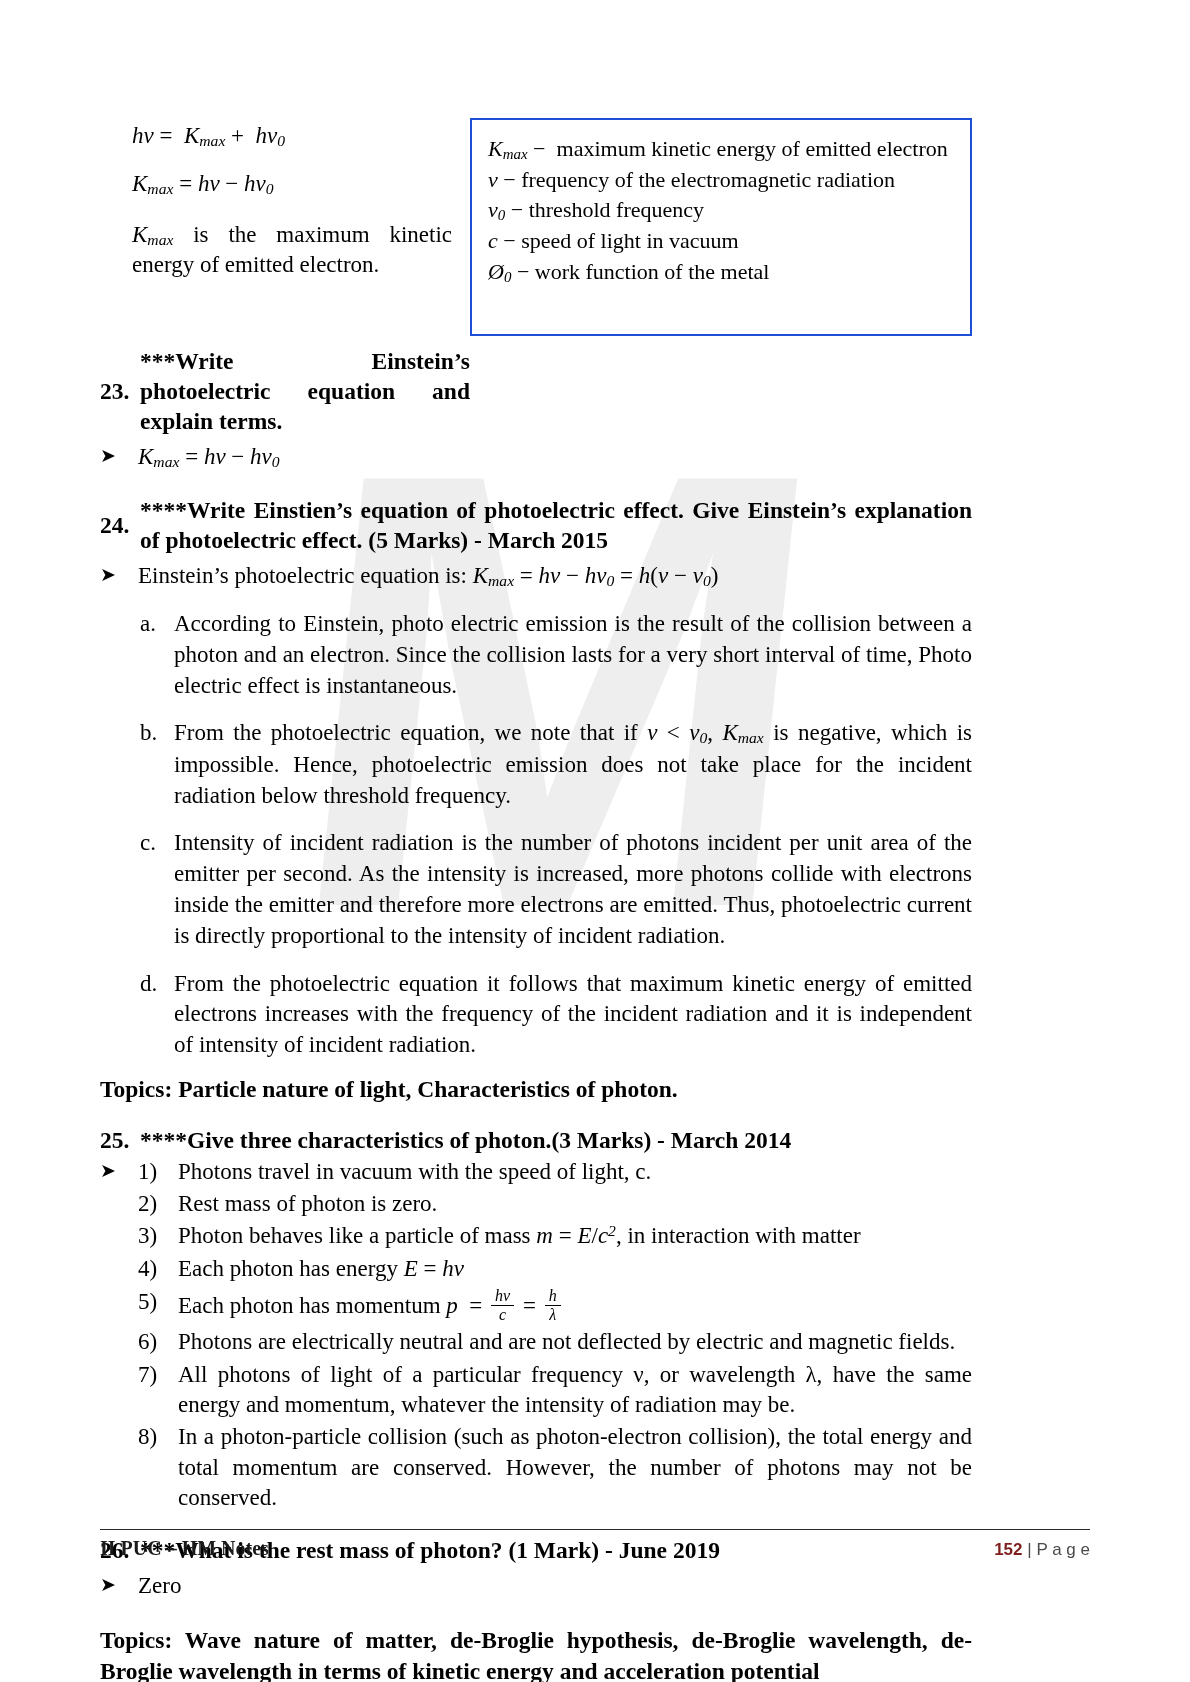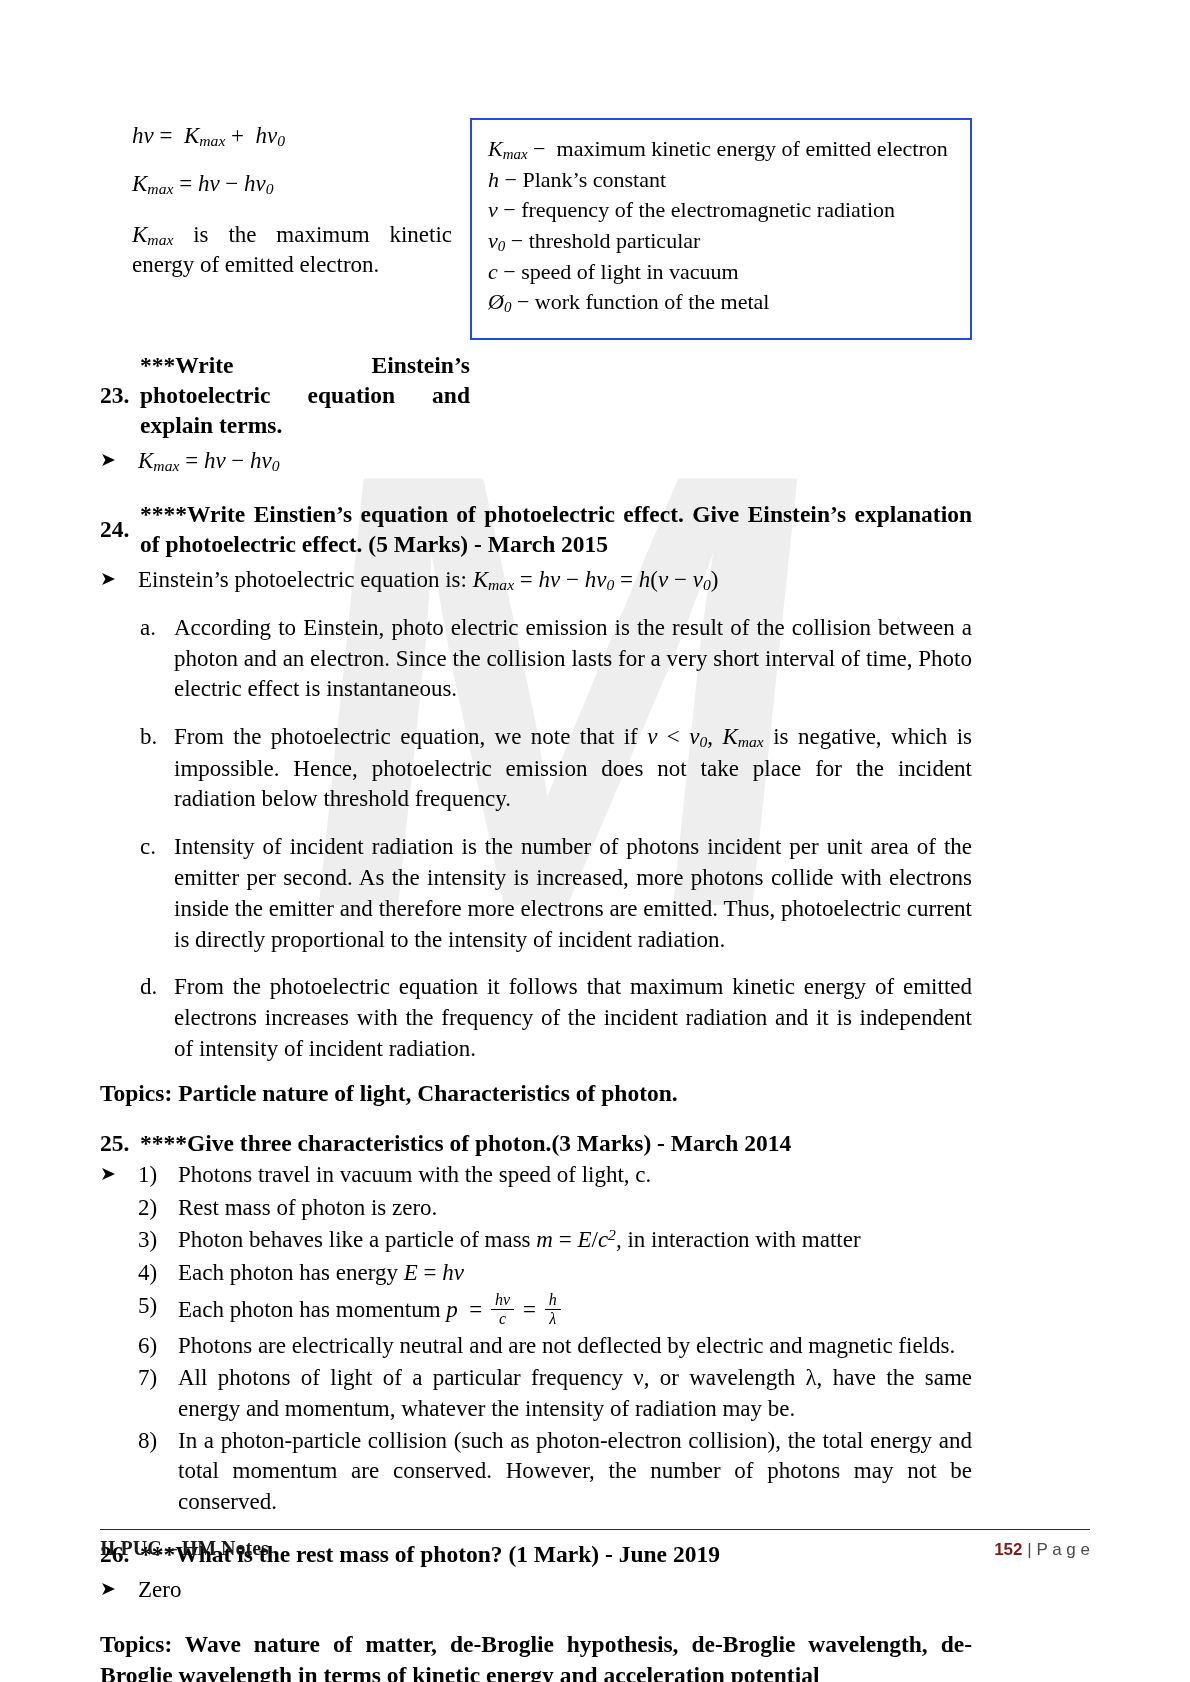--- a/index.html
+++ b/index.html
@@ -255,27 +255,24 @@
       <div class="kmax-para">
         <i>K<sub>max</sub></i> <span>is the maximum kinetic energy of emitted electron.</span>
       </div>
     </div>
 
     <div class="term-box">
       <div class="term-line">
         <i>K<sub>max</sub></i> −&nbsp; <span>maximum kinetic energy of emitted electron</span>
       </div>
       <div class="term-line">
-        <i>h</i> − <span>Plank’s constant</span>
-      </div>
-      <div class="term-line">
         <i>ν</i> − <span>frequency of the electromagnetic radiation</span>
       </div>
       <div class="term-line">
-        <i>ν<sub>0</sub></i> − <span>threshold particular</span>
+        <i>ν<sub>0</sub></i> − <span>threshold frequency</span>
       </div>
       <div class="term-line">
         <i>c</i> − <span>speed of light in vacuum</span>
       </div>
       <div class="term-line">
         <i>Ø<sub>0</sub></i> − <span>work function of the metal</span>
       </div>
     </div>
   </div>
 

